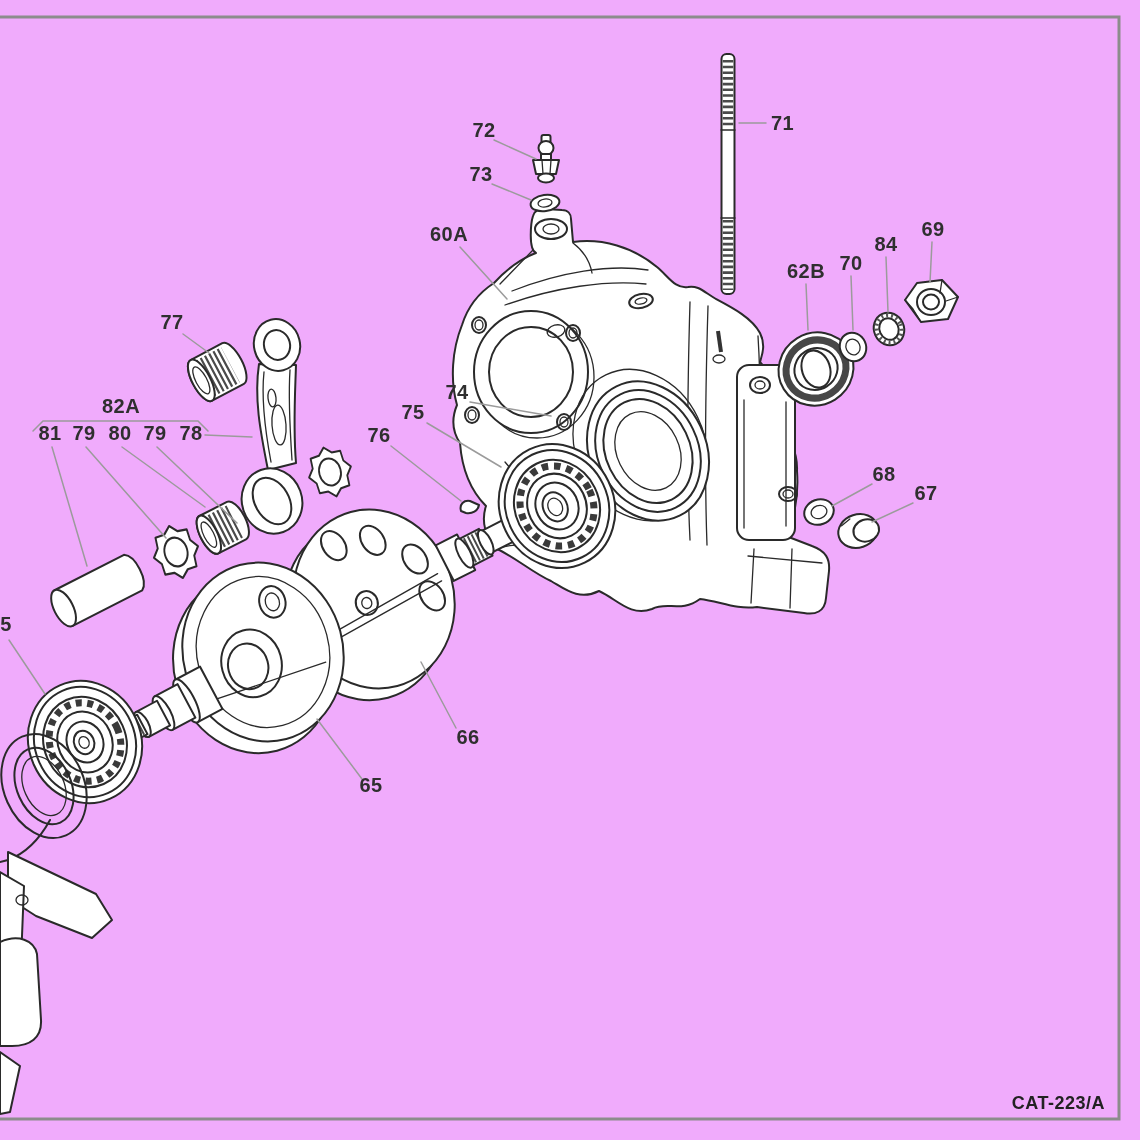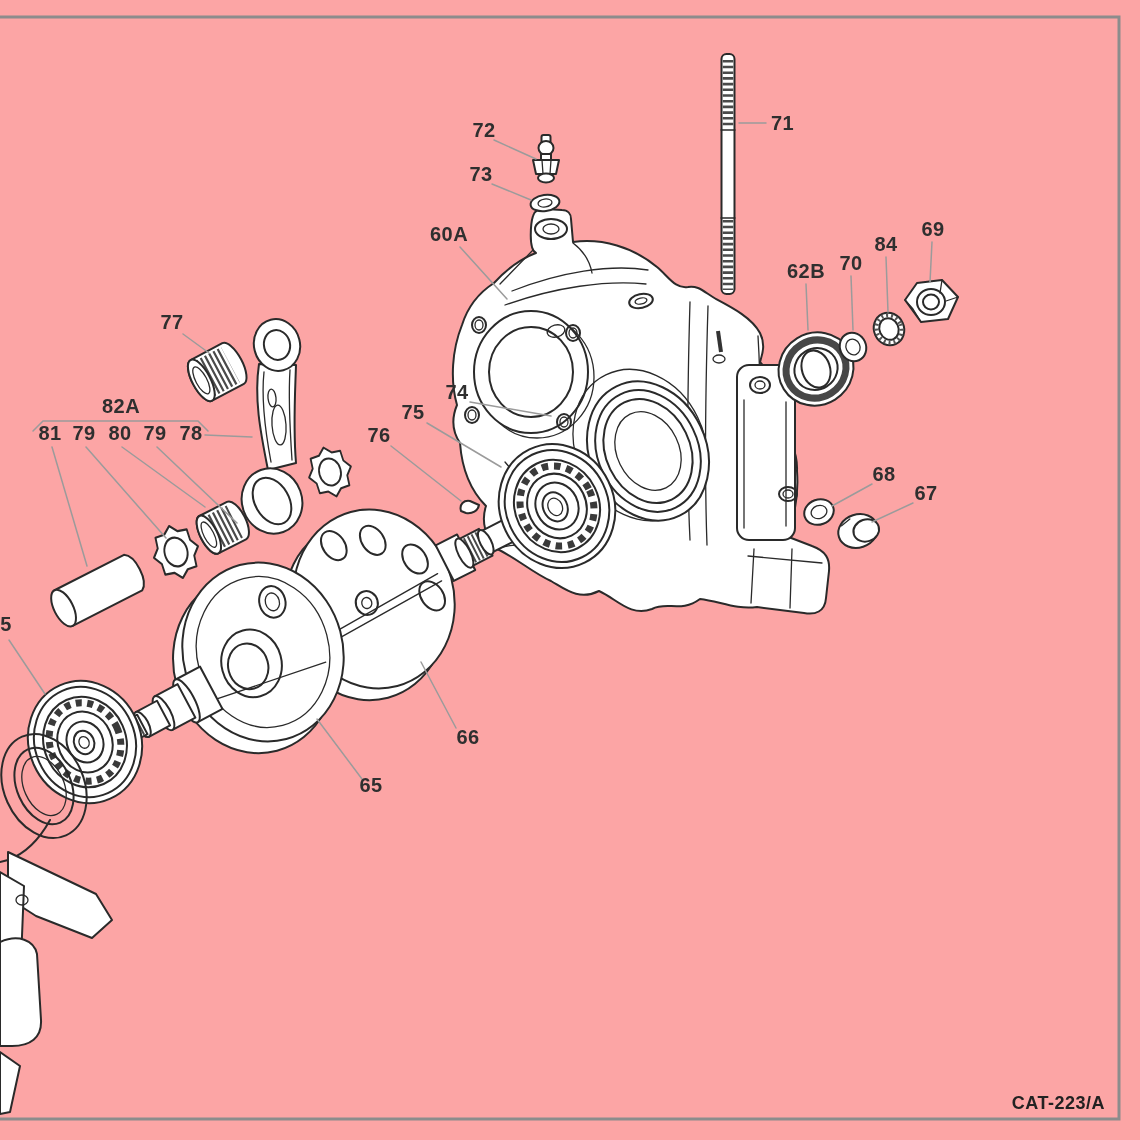--- a/index.html
+++ b/index.html
@@ -1,16 +1,16 @@
 <!DOCTYPE html>
 <html><head>
 <meta charset="utf-8">
 <style>
   html,body{margin:0;padding:0;background:#fff;}
-  .stage{position:relative;width:1140px;height:1140px;background:#fca5a5;overflow:hidden;
+  .stage{position:relative;width:1140px;height:1140px;background:#f0abfc;overflow:hidden;
          font-family:"Liberation Sans", sans-serif;}
   svg{display:block;}
   .ln{stroke:#2a2a2a;stroke-width:2;fill:none;stroke-linecap:round;stroke-linejoin:round;}
   .fw{fill:#ffffff;}
   .thin{stroke-width:1.3;}
   .leader{stroke:#9b9b9b;stroke-width:1.5;fill:none;stroke-linecap:round;}
   .lbl{font:bold 20px "Liberation Sans", sans-serif;fill:#2f2f2f;letter-spacing:.5px;}
   .code{font:bold 18px "Liberation Sans", sans-serif;fill:#222;letter-spacing:.5px;}
   .stripe{fill:none;stroke:#4a4a4a;stroke-linecap:butt;}
   .balls{fill:none;stroke:#3a3a3a;stroke-width:7;stroke-linecap:butt;}

